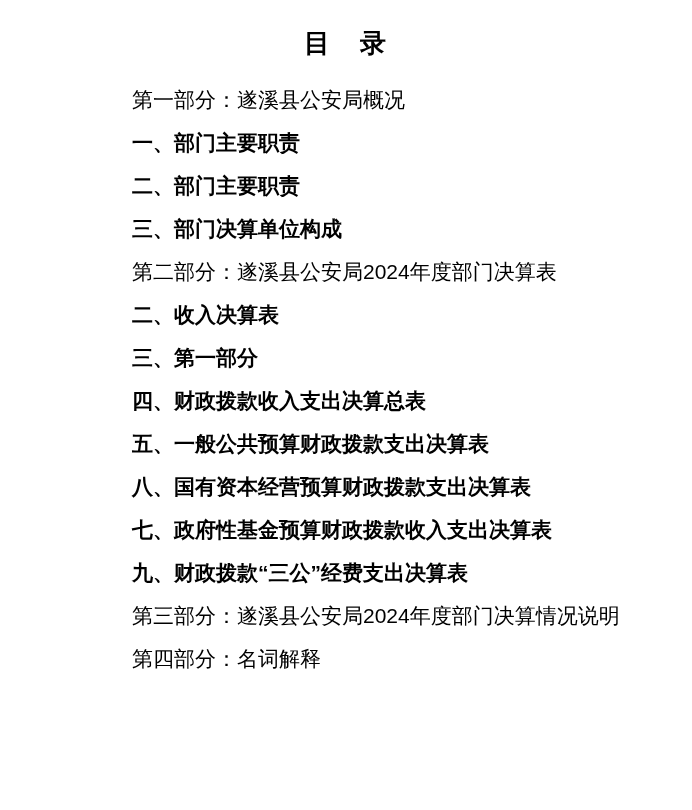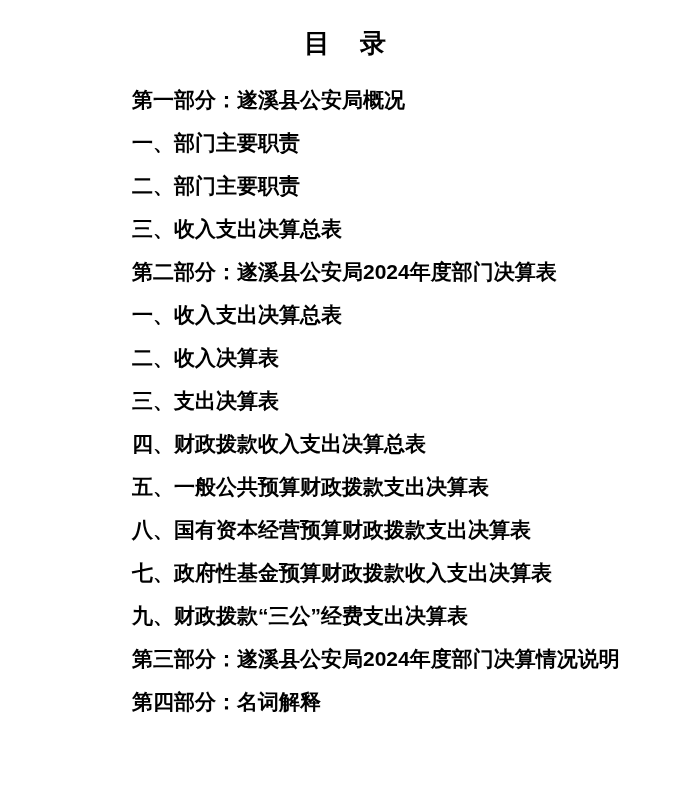--- a/index.html
+++ b/index.html
@@ -34,37 +34,36 @@
   .toc-item {
     height: 43px;
     display: flex;
     align-items: center;
     font-size: 21px;
     font-weight: 700;
     color: #000000;
     white-space: nowrap;
   }
   .toc-item.bold {
-    font-weight: 700;
+    font-weight: 400;
   }
 </style>
 </head>
 <body>
 
 <div class="page">
   <h1 class="doc-title">目　录</h1>
   <div class="toc" id="toc">
       <div class="toc-item bold">第一部分：遂溪县公安局概况</div>
       <div class="toc-item">一、部门主要职责</div>
       <div class="toc-item">二、部门主要职责</div>
-      <div class="toc-item">三、收入支出决算总表</div>
+      <div class="toc-item">三、部门决算单位构成</div>
       <div class="toc-item bold">第二部分：遂溪县公安局2024年度部门决算表</div>
-      <div class="toc-item">一、收入支出决算总表</div>
       <div class="toc-item">二、收入决算表</div>
-      <div class="toc-item">三、支出决算表</div>
+      <div class="toc-item">三、第一部分</div>
       <div class="toc-item">四、财政拨款收入支出决算总表</div>
       <div class="toc-item">五、一般公共预算财政拨款支出决算表</div>
       <div class="toc-item">八、国有资本经营预算财政拨款支出决算表</div>
       <div class="toc-item">七、政府性基金预算财政拨款收入支出决算表</div>
       <div class="toc-item">九、财政拨款“三公”经费支出决算表</div>
       <div class="toc-item bold">第三部分：遂溪县公安局2024年度部门决算情况说明</div>
       <div class="toc-item bold">第四部分：名词解释</div>
     </div>
 </div>
 

